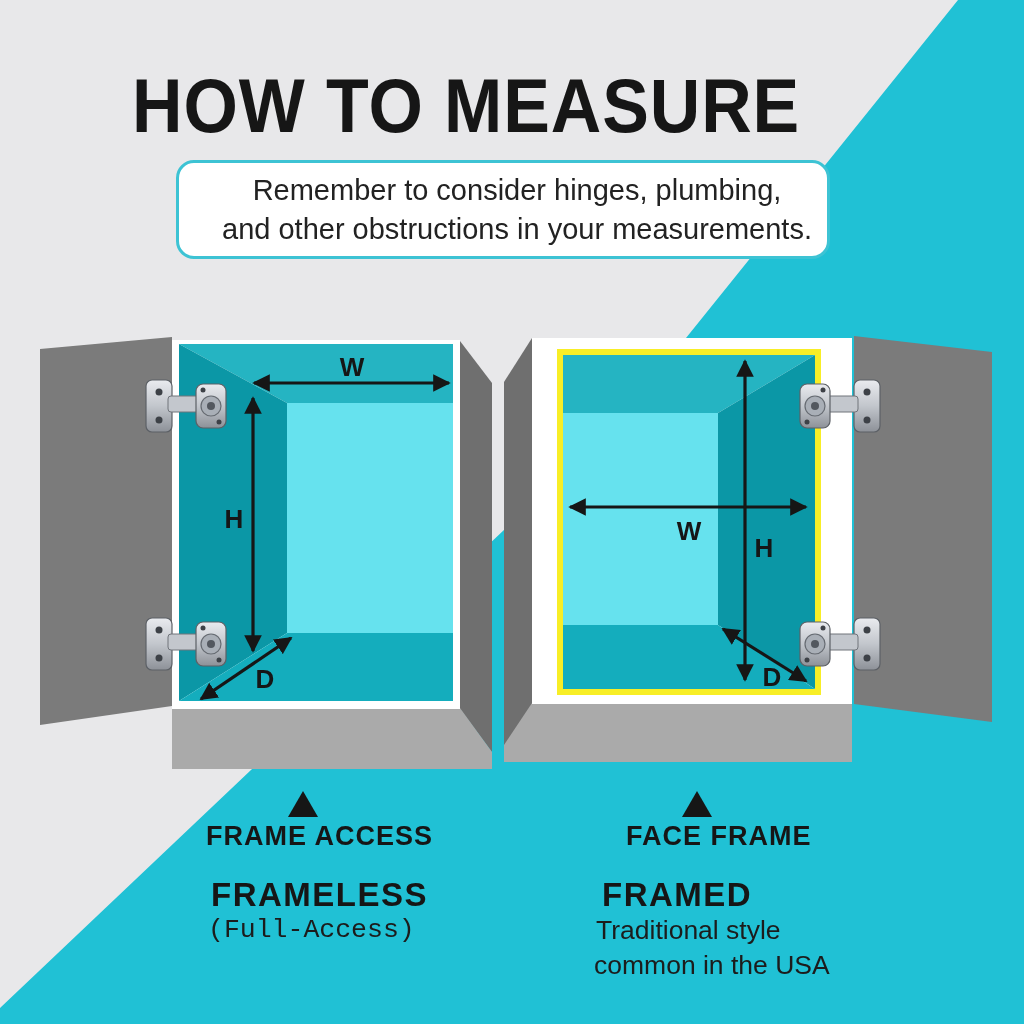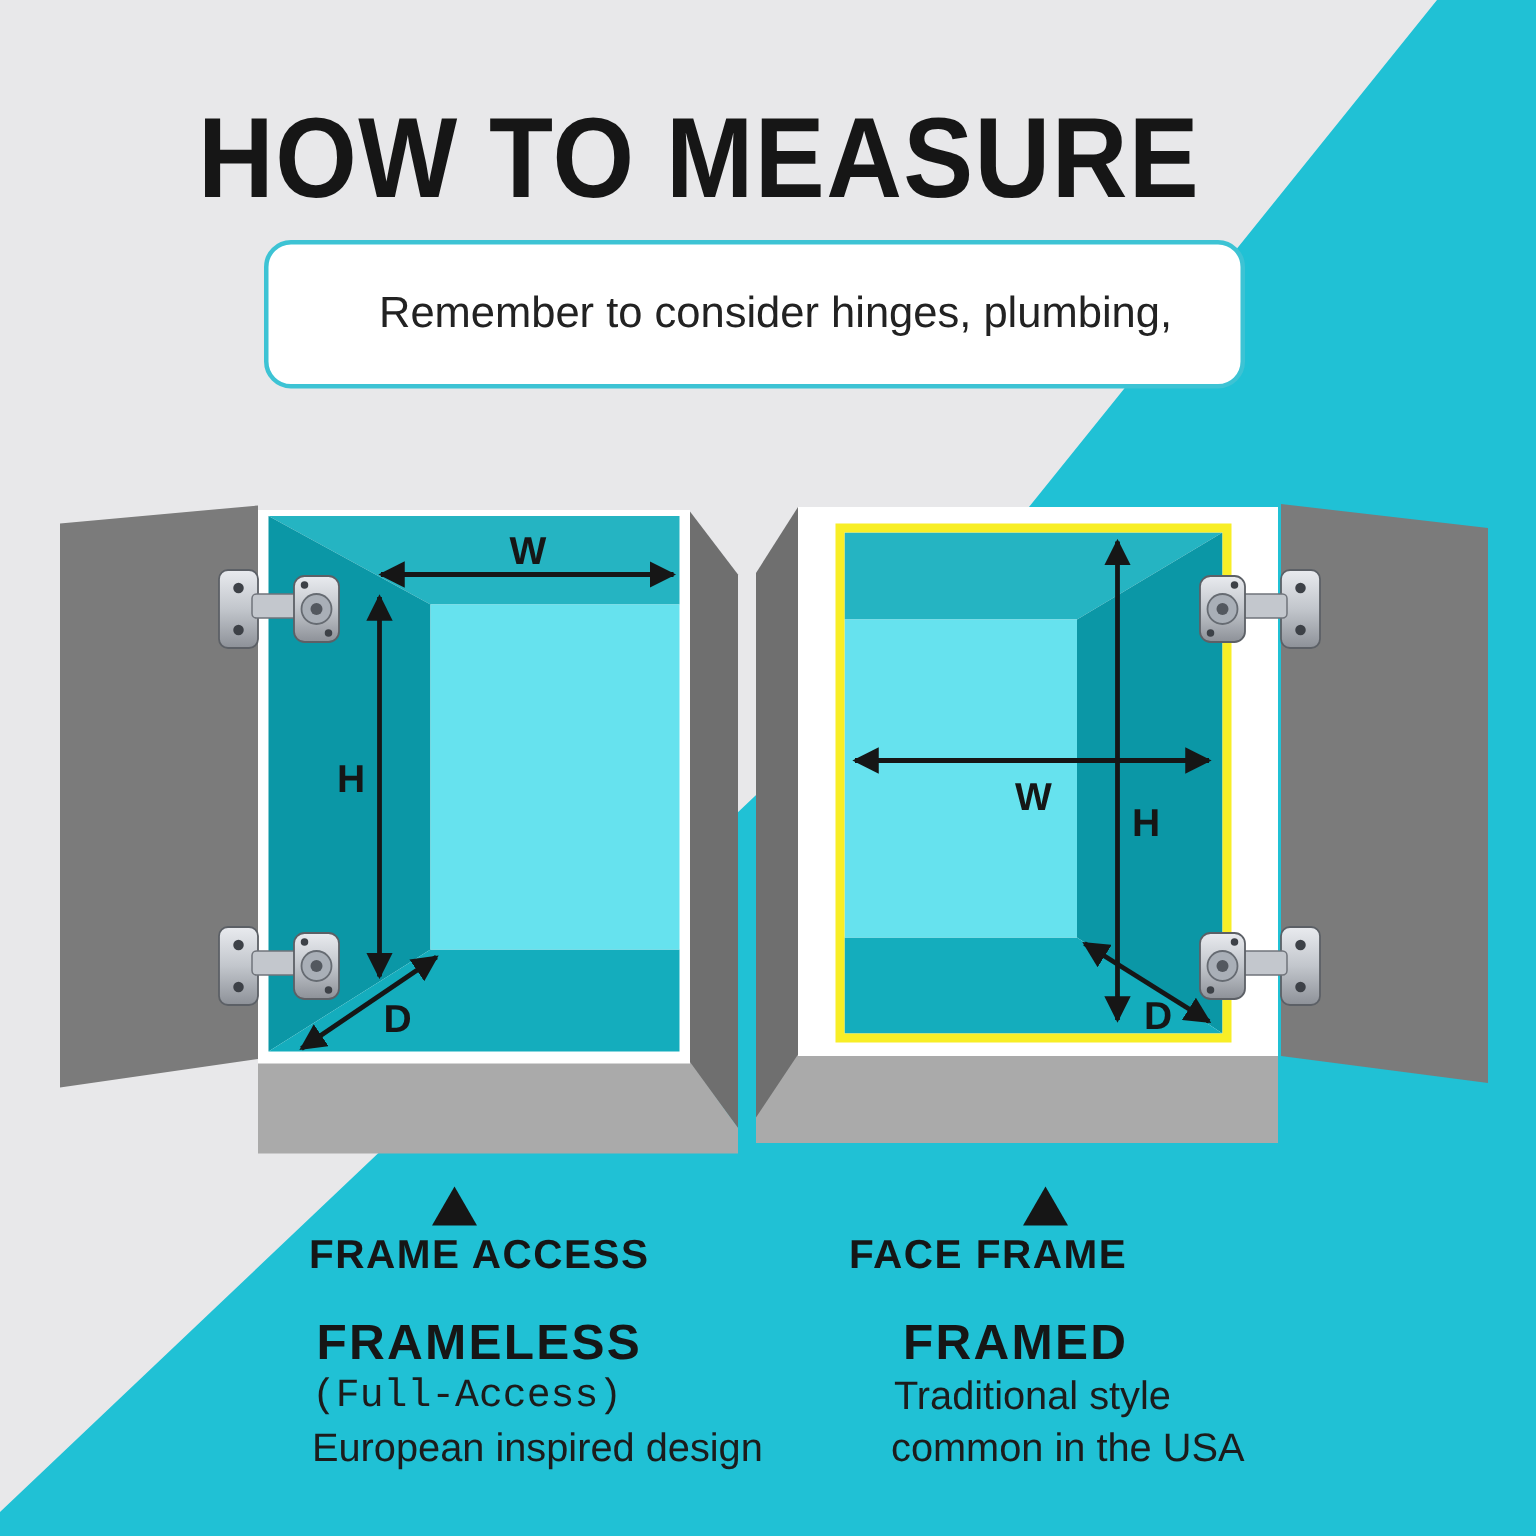--- a/index.html
+++ b/index.html
@@ -111,27 +111,27 @@
 
       <use href="#hinge" transform="translate(880,376) scale(-1,1)"></use>
       <use href="#hinge" transform="translate(880,614) scale(-1,1)"></use>
     </g>
   </svg>
 
   <h1 class="page-title"><span>HOW TO MEASURE</span></h1>
 
   <div class="note-box">
     <p>Remember to consider hinges, plumbing,</p>
+    <p>and other obstructions in your measurements.</p>
   </div>
 
   <div class="tri-marker" style="left:288px;top:791px;"></div>
   <div class="caption" style="left:206px;top:821px;">FRAME ACCESS</div>
   <div class="style-label" style="left:211px;top:876px;">FRAMELESS</div>
   <div class="detail" style="left:208px;top:915px;font-family:Liberation Mono, monospace;">(Full-Access)</div>
-  <div class="detail" style="left:208px;top:950px;">European inspired design</div>
 
   <div class="tri-marker" style="left:682px;top:791px;"></div>
-  <div class="caption" style="left:566px;top:821px;">FACE FRAME</div>
+  <div class="caption" style="left:626px;top:821px;">FACE FRAME</div>
   <div class="style-label" style="left:602px;top:876px;">FRAMED</div>
   <div class="detail" style="left:594px;top:950px;">common in the USA</div>
   <div class="detail" style="left:596px;top:915px;">Traditional style</div>
 
 </div>
 
 </body></html>

